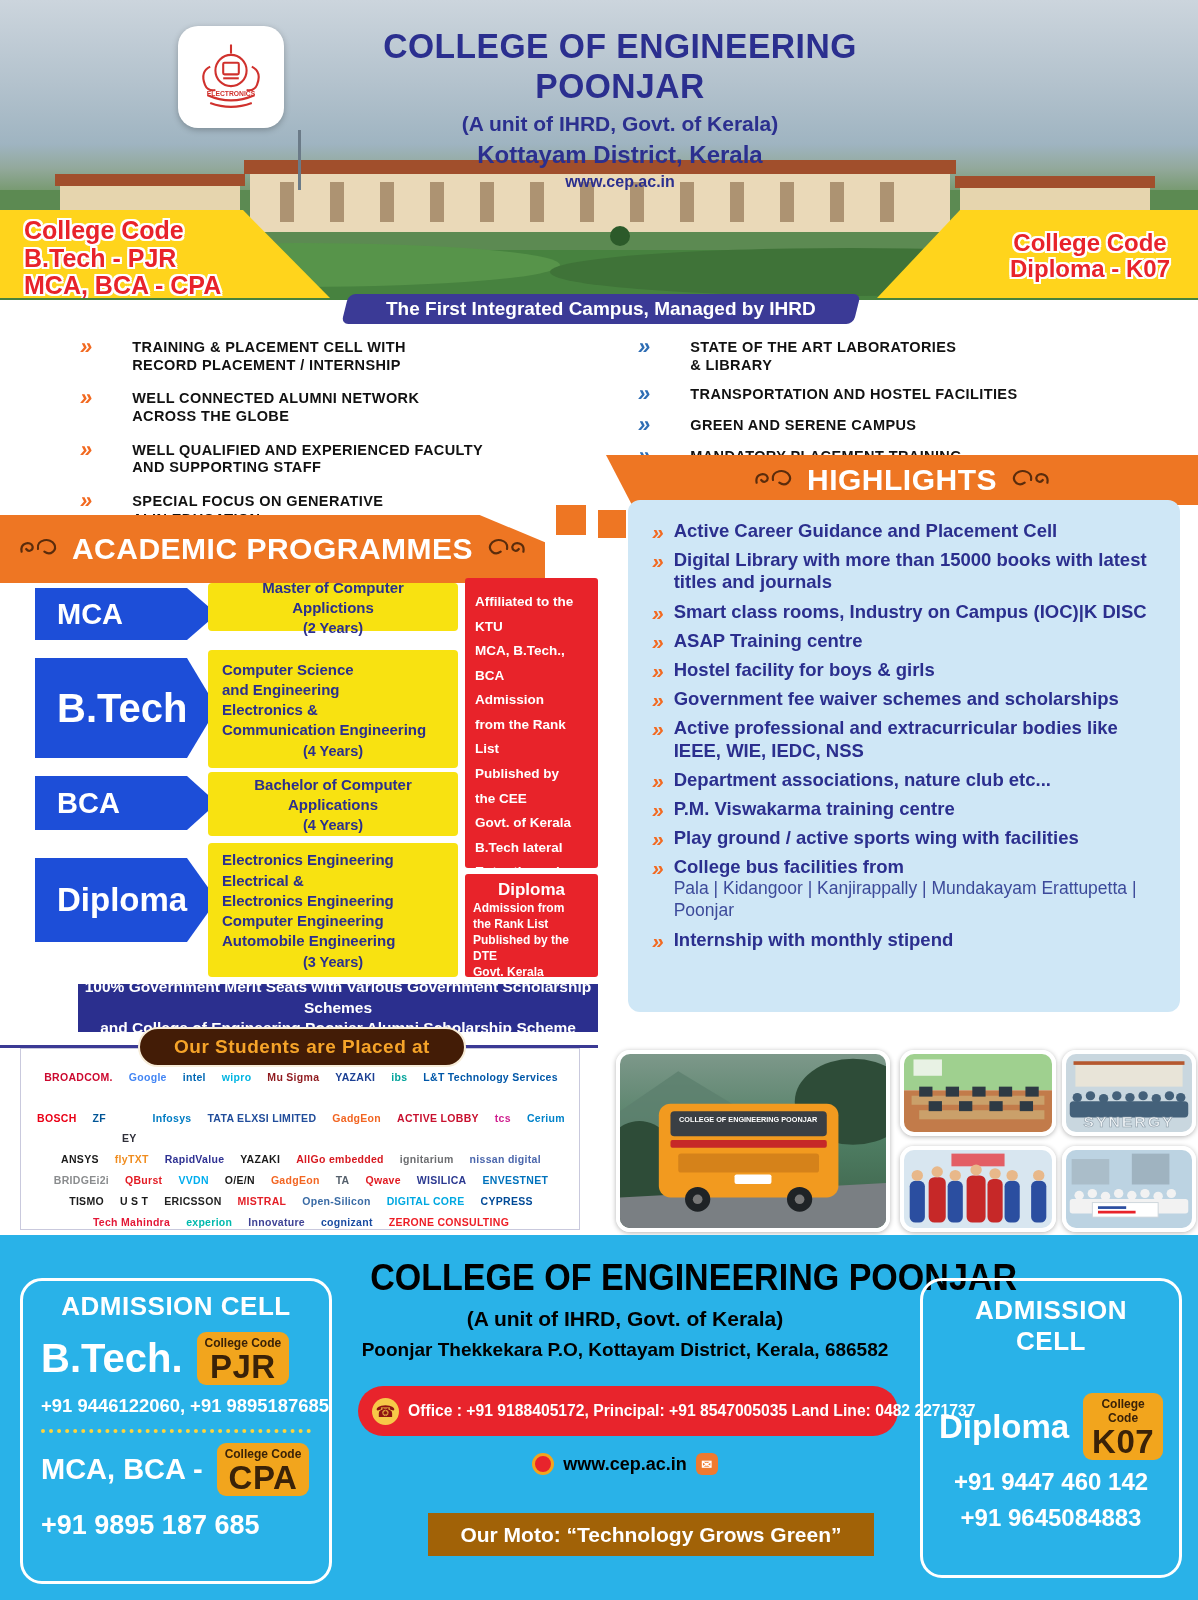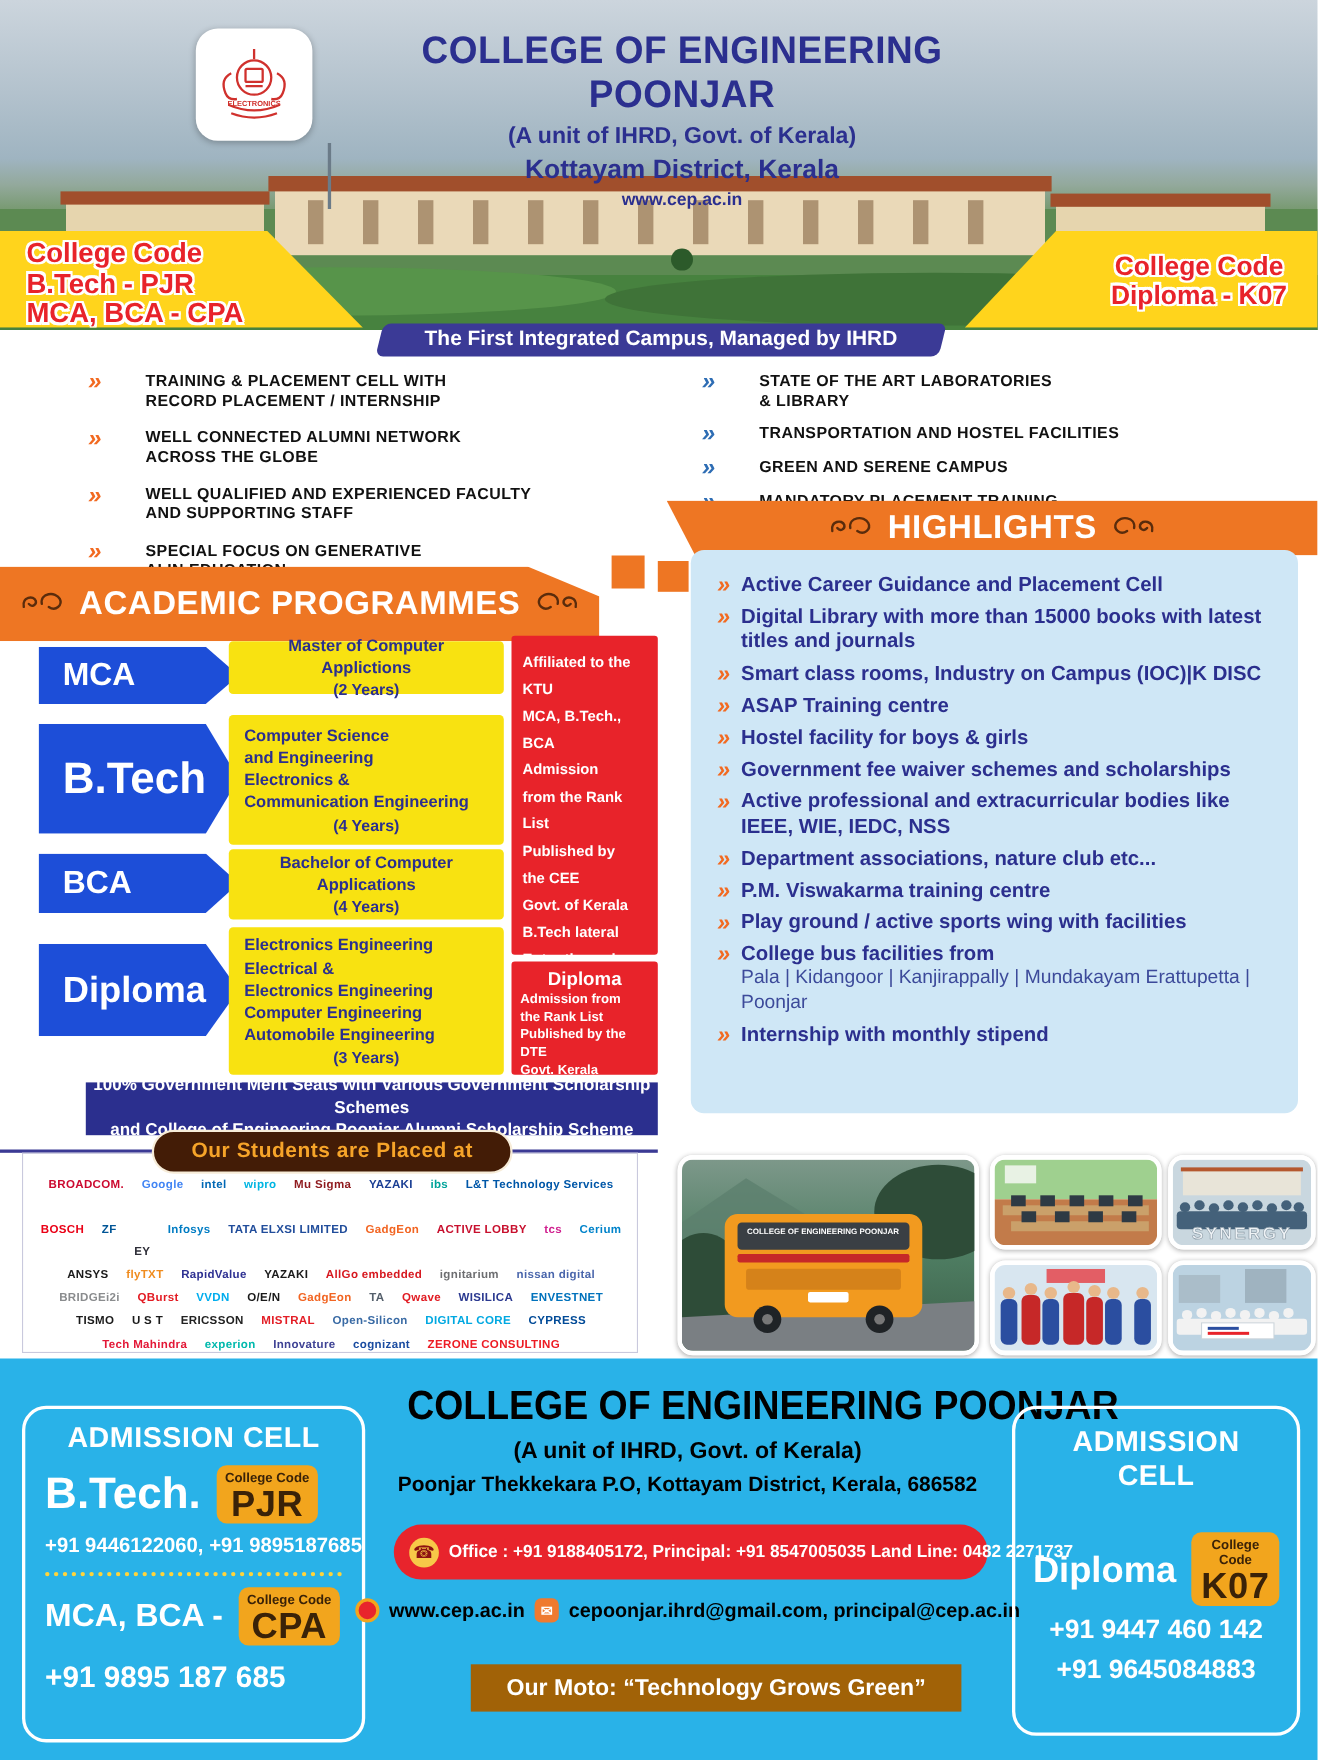--- a/index.html
+++ b/index.html
@@ -709,21 +709,20 @@
       <div id="ftr-addr">Poonjar Thekkekara P.O, Kottayam District, Kerala, 686582</div>
     </div>
     <div id="contact-pill">
       <span class="phone-ic">☎</span>
       <span class="contact-text">Office : +91 9188405172, Principal: +91 8547005035 Land Line: 0482 2271737</span>
     </div>
     <div id="web-row">
       <span class="globe-ic"></span>
       <span>www.cep.ac.in</span>
       <span class="mail-ic">✉</span>
-      <span>cepoonjar.ihrd@gmail.com, principal@cep.ac.in</span>
     </div>
     <div id="moto-banner">
       <span>Our Moto: “Technology Grows Green”</span>
     </div>
 
     <div id="adm-right" class="adm-box">
       <div class="adm-heading">ADMISSION CELL</div>
       <div class="prog-row">
         <span class="prog-name" id="diploma-name">Diploma</span>
         <span class="code-badge">

